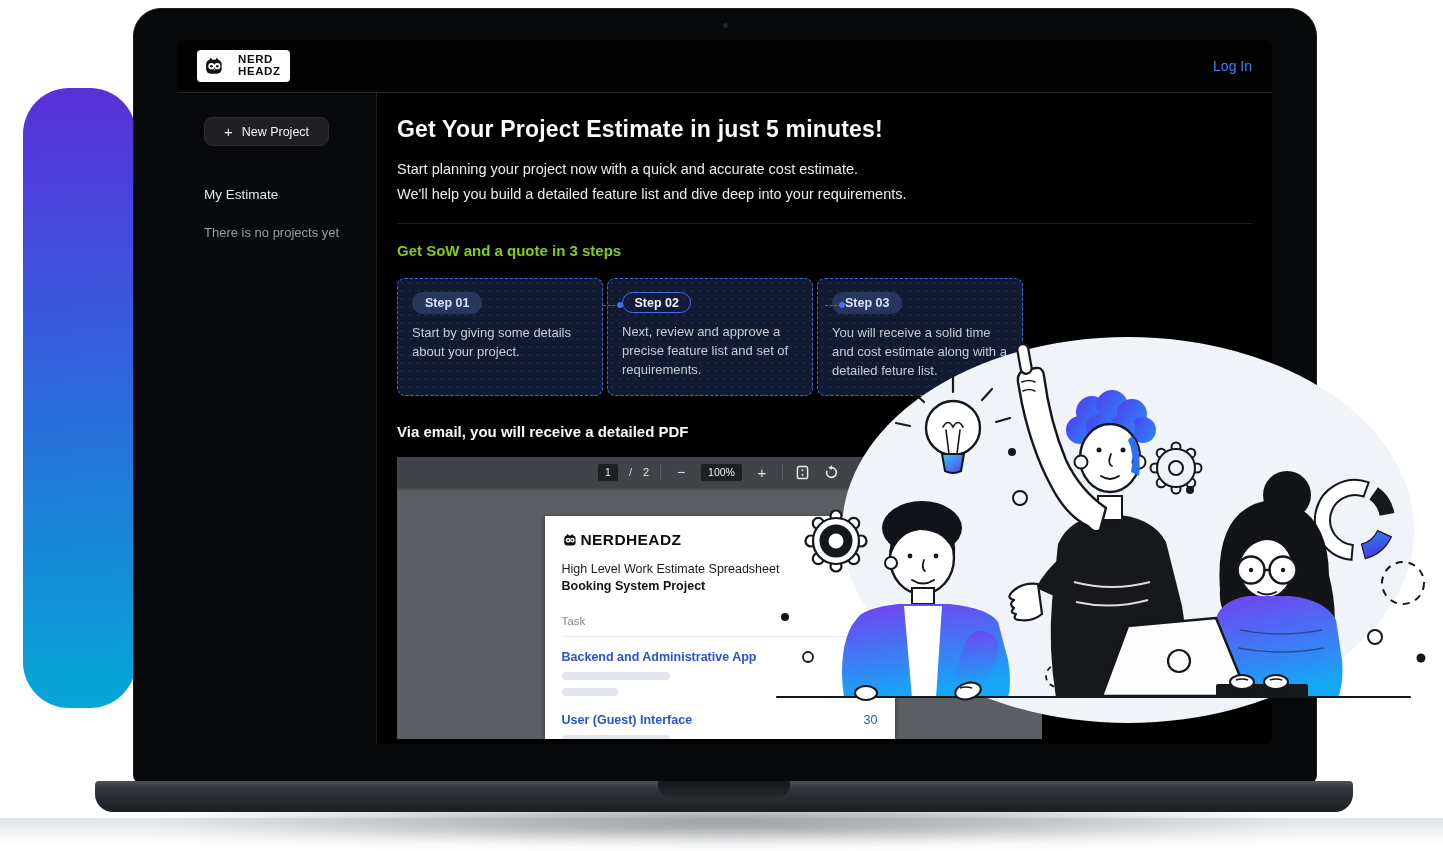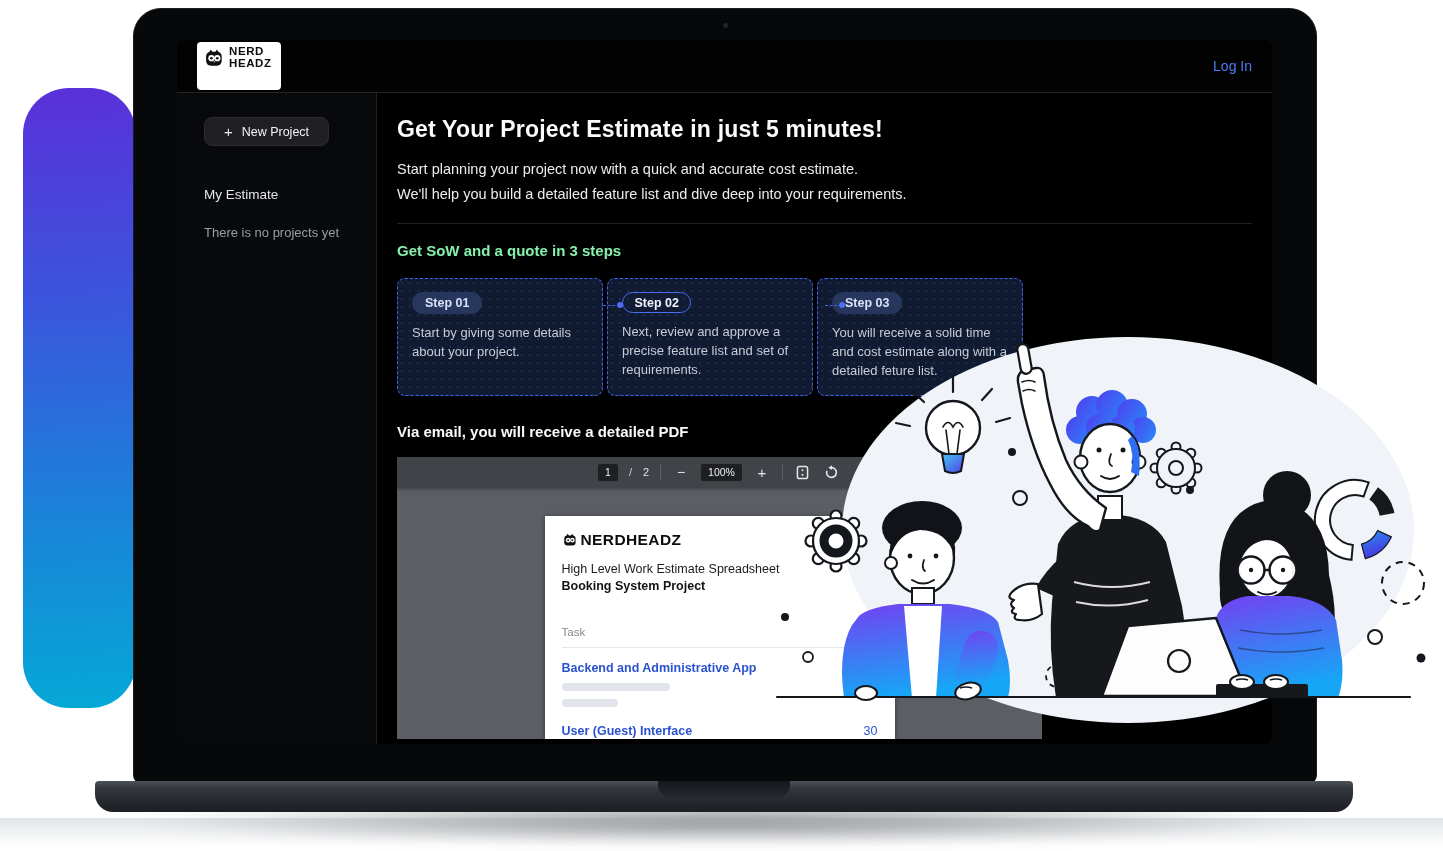--- a/index.html
+++ b/index.html
@@ -23,38 +23,38 @@
                background:linear-gradient(180deg,#4d525a 0%,#34383e 22%,#26292e 62%,#1b1e22 100%);
                border-radius:4px 4px 18px 18px;}
   .base-notch{position:absolute;left:50%;top:0;width:132px;height:16px;margin-left:-66px;
               background:linear-gradient(180deg,#15171b,#24272c);border-radius:0 0 12px 12px;}
 
   
   .app-screen{position:absolute;left:43px;top:31px;right:44px;bottom:40px;background:#000;
               border-radius:8px;overflow:hidden;display:flex;flex-direction:column;color:#fff;}
   .topbar{height:52px;flex:0 0 52px;display:flex;align-items:center;padding:0 20px;
           background:#020203;border-bottom:1px solid #242428;}
-  .logo-box{display:flex;align-items:center;gap:4px;background:#fff;border-radius:4px;padding:4px 9px 20px 6px;}
+  .logo-box{display:flex;align-items:center;gap:13px;background:#fff;border-radius:4px;padding:4px 9px 4px 6px;}
   .logo-text{color:#0b0c0e;font-size:11.5px;font-weight:800;line-height:1.02;letter-spacing:.6px;}
   .topbar-spacer{flex:1;}
   .login-link{color:#4d7cf6;font-size:14px;font-weight:500;cursor:pointer;}
 
   .app-body{flex:1;display:flex;min-height:0;}
   .sidebar{width:200px;flex:0 0 200px;background:#08090b;border-right:1px solid #1e1f23;padding:24px 26px 0 27px;box-sizing:border-box;}
   .new-project-btn{display:flex;align-items:center;justify-content:center;gap:9px;width:125px;height:29px;
                    background:#202024;border:1px solid #2b2c30;border-radius:8px;color:#f2f2f4;font-size:12.5px;cursor:pointer;}
   .np-plus{font-size:15px;font-weight:400;line-height:1;color:#e8e8ea;}
   .my-projects{margin-top:41px;font-size:13.5px;color:#e4e5e8;}
   .empty-state{margin-top:23px;font-size:13px;color:#9b9da3;}
 
   .main{flex:1;padding:23px 20px 0 20px;min-width:0;position:relative;}
   .hero-title{font-size:23px;font-weight:700;letter-spacing:.2px;color:#fcfcfd;}
   .hero-sub{margin-top:14px;font-size:14.5px;color:#ececee;line-height:1.7;}
   .rule{height:1px;background:#202126;margin:17px 0 0 0;}
-  .steps-heading{margin-top:18px;font-size:15px;font-weight:700;color:#86efac;}
+  .steps-heading{margin-top:18px;font-size:15px;font-weight:700;color:#84cc16;}
 
   .cards-row{position:relative;margin-top:19px;display:flex;gap:4px;width:650px;}
   .step-card{width:206px;box-sizing:border-box;border:1px dashed #3f63e8;border-radius:8px;
              background:#101a31;padding:13px 14px 14px 14px;min-height:104px;
              background-image:radial-gradient(rgba(96,128,210,.16) 1px,transparent 1.2px);background-size:8px 8px;}
   .step-badge{display:inline-block;padding:4px 13px;border-radius:999px;font-size:12.5px;font-weight:600;}
   .badge-filled{background:#27365c;color:#d9e2fb;}
   .badge-outline{background:rgba(20,30,60,.3);border:1.5px solid #4c6ef5;color:#eef2fe;padding:2.5px 11.5px;}
   .step-text{margin-top:10px;font-size:13px;line-height:1.45;color:#c7ccd8;}
   .connector{position:absolute;top:27px;width:17px;border-top:1.6px dashed #3f63e8;}
@@ -71,21 +71,21 @@
   .tb-div{width:1px;height:16px;background:#5c6166;}
   .tb-btn{cursor:pointer;display:flex;align-items:center;justify-content:center;width:18px;height:18px;}
   .tb-minus{font-size:14px;}
   .tb-plus{font-size:15px;}
   .pdf-page{width:350px;margin:28px auto 0 auto;background:#fff;box-shadow:0 1px 5px rgba(0,0,0,.45);
             padding:15px 17px 20px 17px;box-sizing:border-box;min-height:240px;color:#17181b;}
   .doc-logo-row{display:flex;align-items:center;gap:3px;}
   .doc-logo-text{font-size:15.5px;font-weight:800;letter-spacing:.4px;color:#0b0c0e;}
   .doc-subtitle{margin-top:13px;font-size:12.5px;color:#1a1b1e;}
   .doc-title{margin-top:3px;font-size:12.5px;font-weight:700;color:#121316;}
-  .doc-col{margin-top:33px;font-size:11.5px;color:#84888e;}
+  .doc-col{margin-top:22px;font-size:11.5px;color:#84888e;}
   .doc-rule{height:1px;background:#e7e8eb;margin-top:9px;}
   .doc-row{margin-top:13px;display:flex;justify-content:space-between;align-items:baseline;}
   .doc-row-name{font-size:12.5px;font-weight:700;color:#2b52cf;}
   .doc-row-val{font-size:12.5px;font-weight:400;color:#2b52cf;}
   .skel{height:8px;border-radius:4px;background:#e3e5ec;margin-top:8px;}
   .skel-a{width:108px;} .skel-b{width:56px;}
 
   .illustration{position:absolute;left:770px;top:330px;width:676px;height:412px;z-index:30;pointer-events:none;}
 </style>
 </head>

